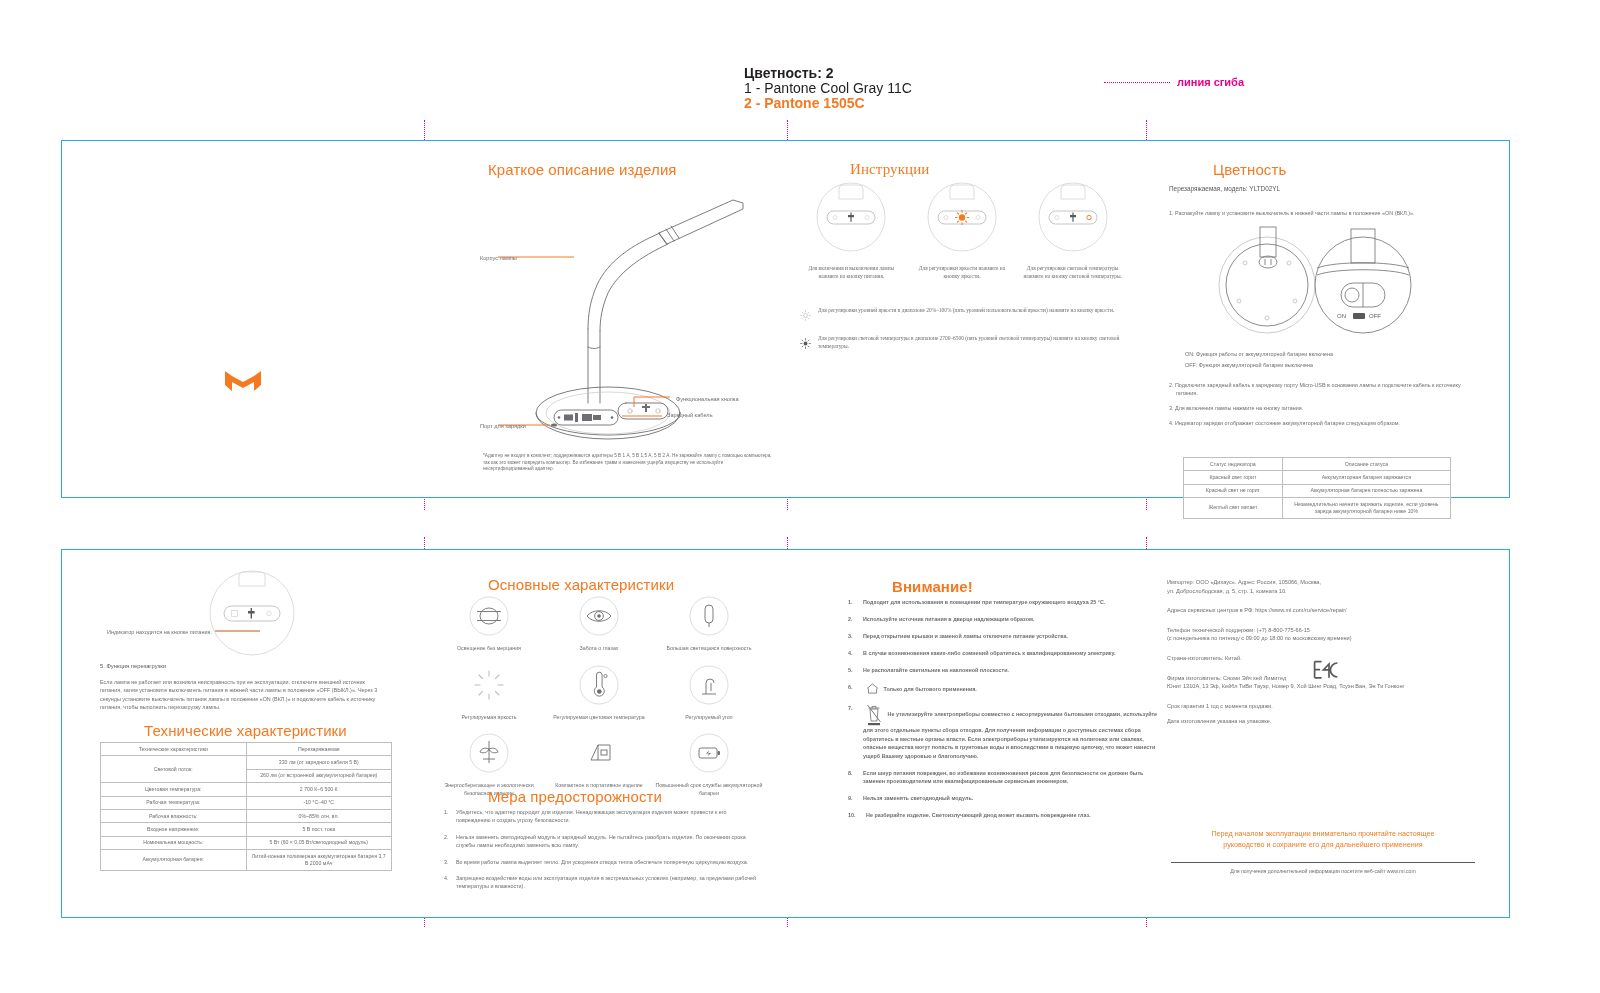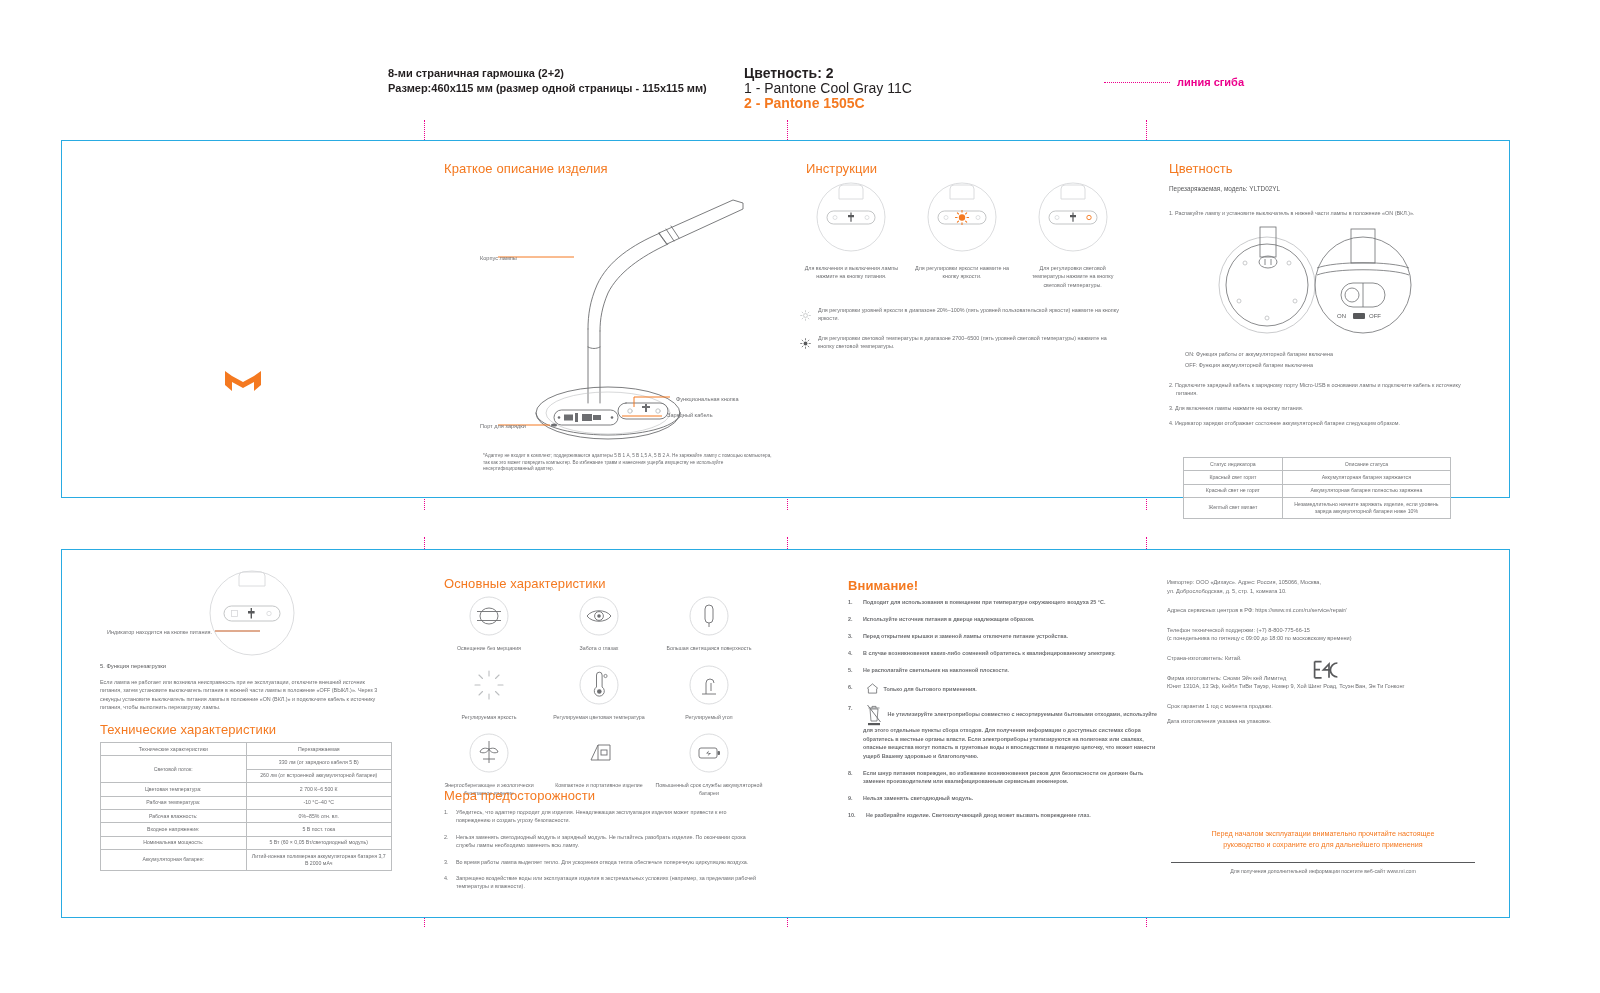--- a/index.html
+++ b/index.html
@@ -27,21 +27,21 @@
   
   .fold-v{position:absolute;width:0;border-left:1px dotted #ec008c;}
 
   
   .sheet{position:absolute;border:1.3px solid #29abe2;background:#fff;}
   .sheet-top{left:61px;top:140px;width:1447px;height:356px;}
   .sheet-bot{left:61px;top:549px;width:1447px;height:367px;}
 
   .panel{position:absolute;top:0;height:100%;box-sizing:border-box;}
 
-  .h-orange{color:#f47920;font-size:13px;letter-spacing:.1px;}
+  .h-orange{color:#f47920;font-size:15px;letter-spacing:.1px;margin-left:44px;}
 
   
   .cover-logo{position:absolute;left:50%;top:228px;transform:translateX(-50%);}
   .cover-title{position:absolute;left:0;right:0;top:425px;text-align:center;font-size:8.2px;line-height:13px;color:#6d6e71;}
 
   
   .p2-title{position:absolute;left:20px;top:20px;}
   .lamp-svg{position:absolute;left:8px;top:34px;}
   .callout{position:absolute;font-size:5.6px;color:#6d6e71;white-space:nowrap;}
   .foot-note{position:absolute;left:59px;top:312px;width:290px;font-size:4.7px;line-height:6.6px;color:#6d6e71;}
@@ -107,24 +107,20 @@
   .p8-footer{position:absolute;left:22px;top:278px;width:312px;text-align:center;}
   .p8-footer .fl{font-size:7.2px;line-height:11px;color:#f47920;}
   .p8-rule{position:absolute;left:26px;top:312px;width:304px;height:0;border-top:1.1px solid #58595b;}
 </style>
 </head>
 <body>
 
 <div class="stage">
 
   <div class="spec-header">
-    <div class="spec-left">
-      <div>8-ми страничная гармошка (2+2)</div>
-      <div>Размер:460x115 мм (размер одной страницы - 115x115 мм)</div>
-    </div>
     <div class="spec-mid">
       <div class="bold">Цветность: 2</div>
       <div>1 - Pantone Cool Gray 11C</div>
       <div class="orange">2 - Pantone 1505C</div>
     </div>
     <div class="fold-legend">
       <span class="dash"></span>
       <span class="lbl">линия сгиба</span>
     </div>
   </div>
@@ -202,21 +198,21 @@
         <circle cx="60" cy="10.5" r="1.3" fill="#6d6e71"></circle>
       </svg>
       <svg style="position:absolute;left:196px;top:272px;" width="44" height="6" viewBox="0 0 44 6" aria-hidden="true">
         <path d="M2 3 L42 3" stroke="#f47920" stroke-width="1"></path>
       </svg>
       <div class="callout" style="left:243px;top:271px;">Зарядный кабель</div>
 
       <div class="foot-note">*Адаптер не входит в комплект; поддерживаются адаптеры 5 В 1 А, 5 В 1,5 А, 5 В 2 А. Не заряжайте лампу с помощью компьютера, так как это может повредить компьютер. Во избежание травм и нанесения ущерба имуществу не используйте несертифицированный адаптер.</div>
     </div>
 
-    <div class="panel" style="left:724px;width:359px;">
+    <div class="panel" style="left:724px;width:359px;font-family:Liberation Serif, serif;">
       <div class="p3-title h-orange">Инструкции</div>
 
       <div class="btn-row">
         <div class="btn-item">
           <svg width="72" height="72" viewBox="0 0 72 72" aria-hidden="true">
             <circle cx="36" cy="36" r="34" fill="none" stroke="#d7d8da" stroke-width="0.9"></circle>
             <path d="M28 4 h16 a4 4 0 0 1 4 4 v10 h-24 v-10 a4 4 0 0 1 4 -4 z" fill="none" stroke="#d7d8da" stroke-width="0.9"></path>
             <rect x="12" y="30" width="48" height="13" rx="6.5" fill="none" stroke="#bcbec0" stroke-width="0.9"></rect>
             <circle cx="20" cy="36.5" r="2" fill="none" stroke="#d7d8da" stroke-width="0.8"></circle>
             <circle cx="52" cy="36.5" r="2" fill="none" stroke="#d7d8da" stroke-width="0.8"></circle>

